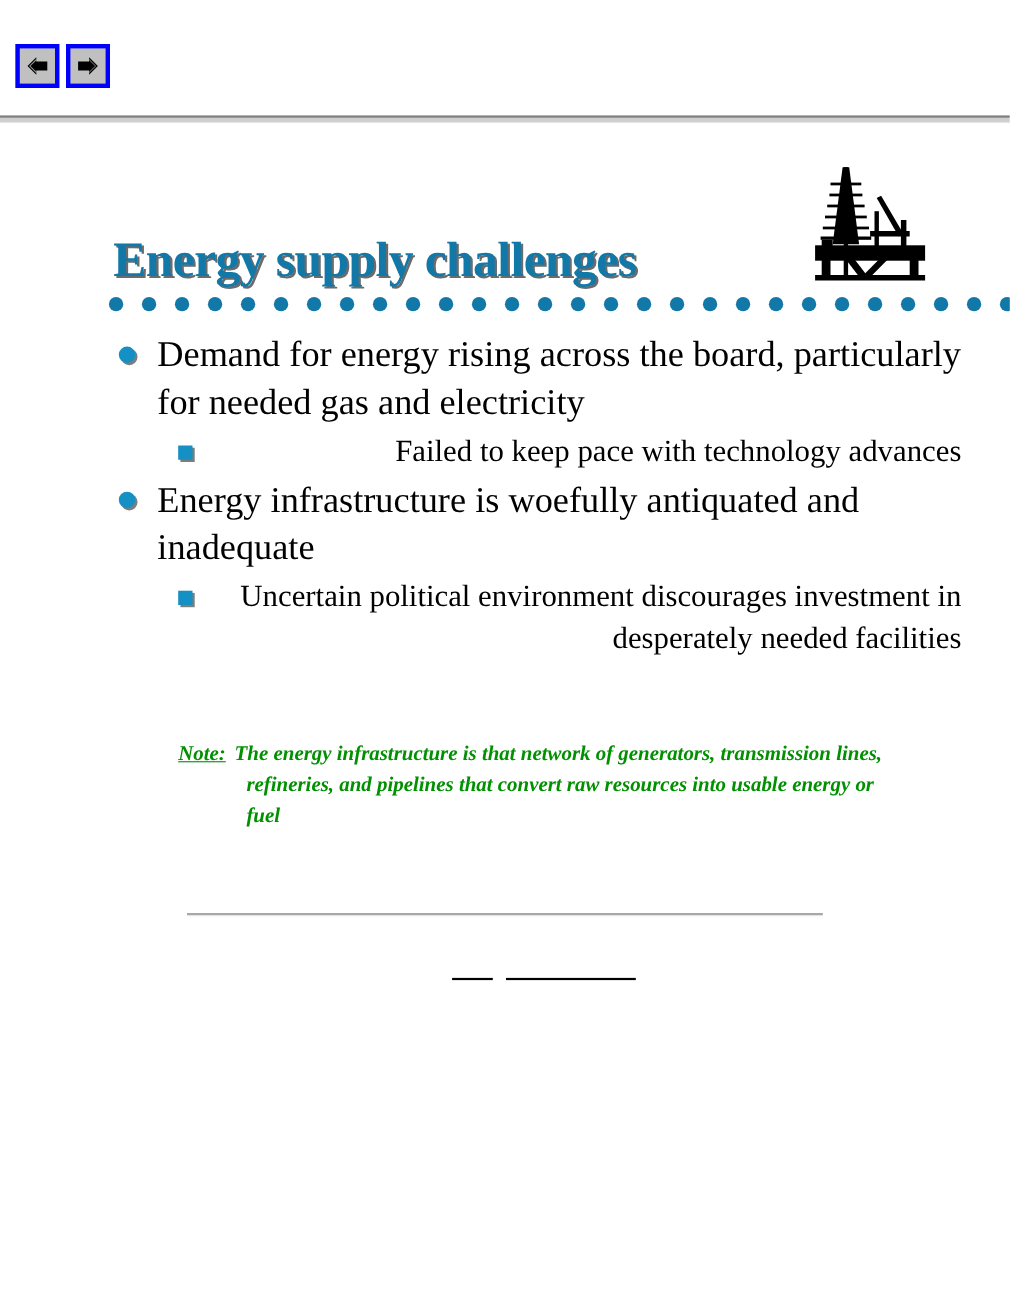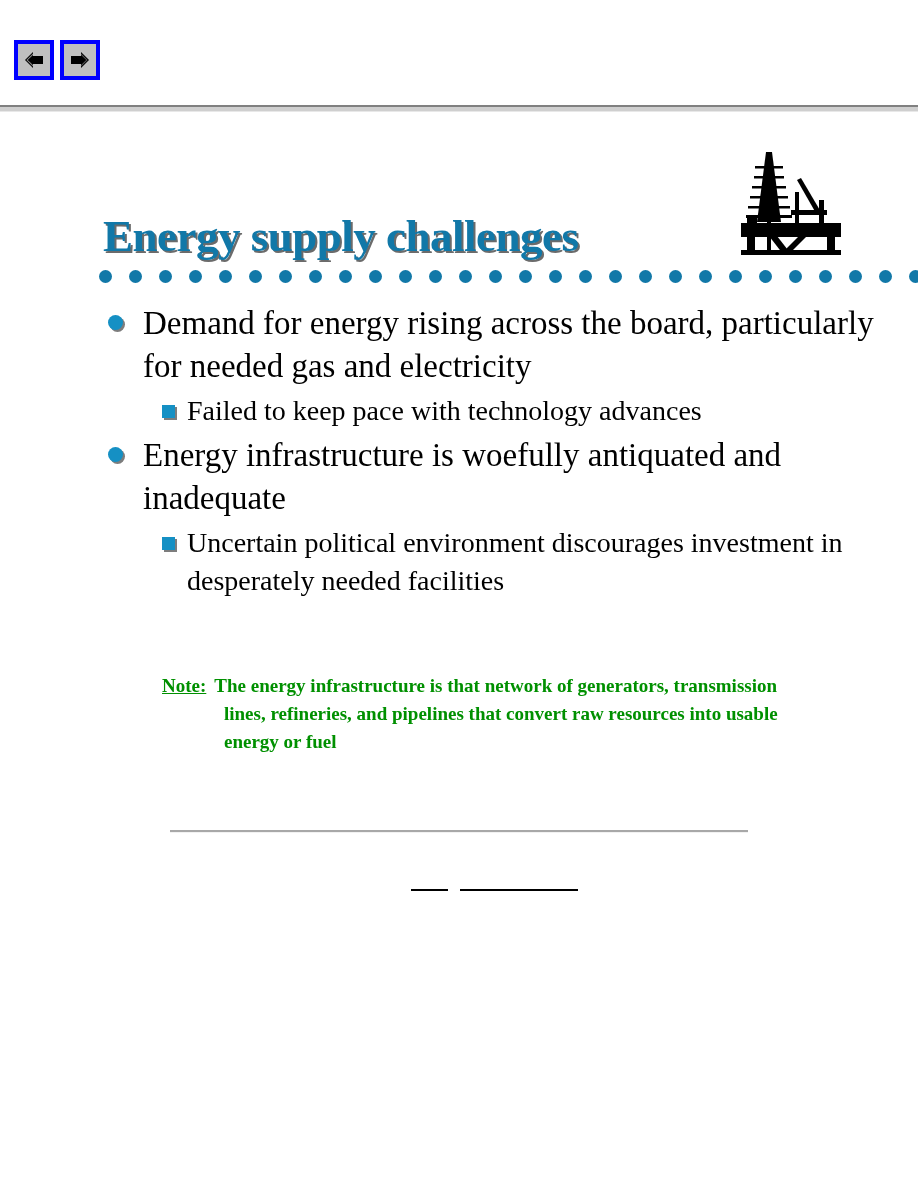--- a/index.html
+++ b/index.html
@@ -115,25 +115,26 @@
   .lvl1 {
     padding-left: 143px;
     padding-right: 40px;
     font-size: 33px;
     line-height: 43px;
     color: #000000;
     margin-bottom: 4px;
   }
   .lvl2 {
     padding-left: 187px;
-    padding-right: 59px;
+    padding-right: 44px;
     font-size: 28px;
     line-height: 38px;
     color: #000000;
     margin-bottom: 4px;
+    text-align: right;
   }
   .marker-circle {
     position: absolute;
     left: 108px;
     top: 13px;
     width: 15px;
     height: 15px;
     border-radius: 50%;
     background: #1590c4;
     box-shadow: 2px 2px 0 #7d7d7d;
@@ -156,20 +157,21 @@
     width: 660px;
     font-size: 19px;
     line-height: 28px;
     font-weight: bold;
     color: #009000;
   }
   #note-body {
     display: block;
     padding-left: 62px;
     text-indent: -62px;
+    font-style: italic;
   }
   #note-label {
     text-decoration: underline;
     margin-right: 8px;
   }
 
   
   #divider-rule {
     position: absolute;
     left: 170px;

